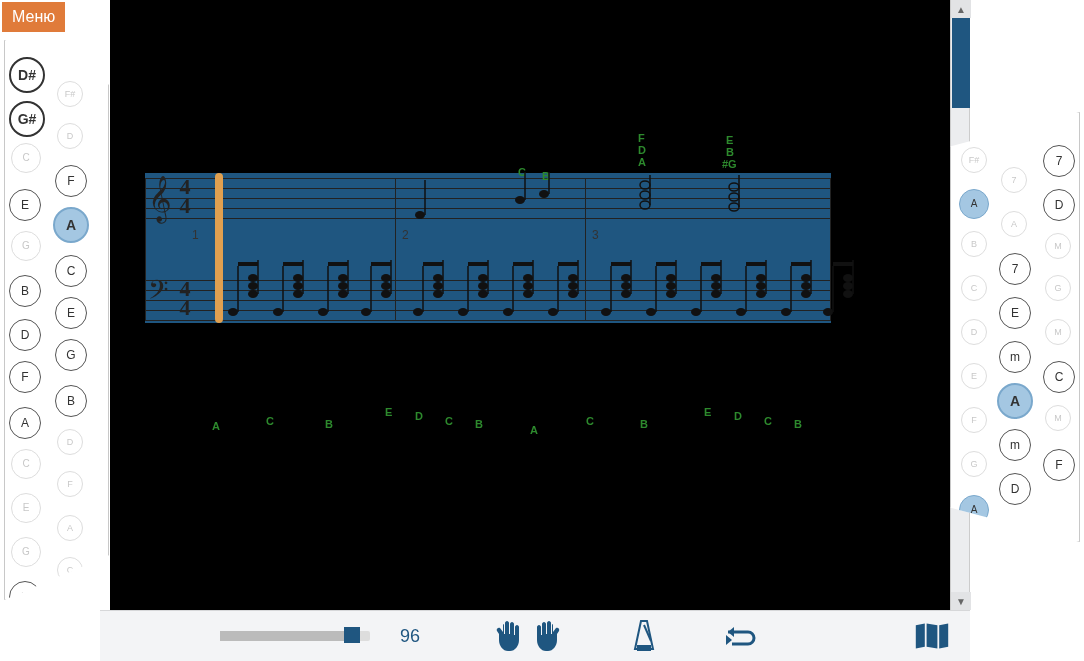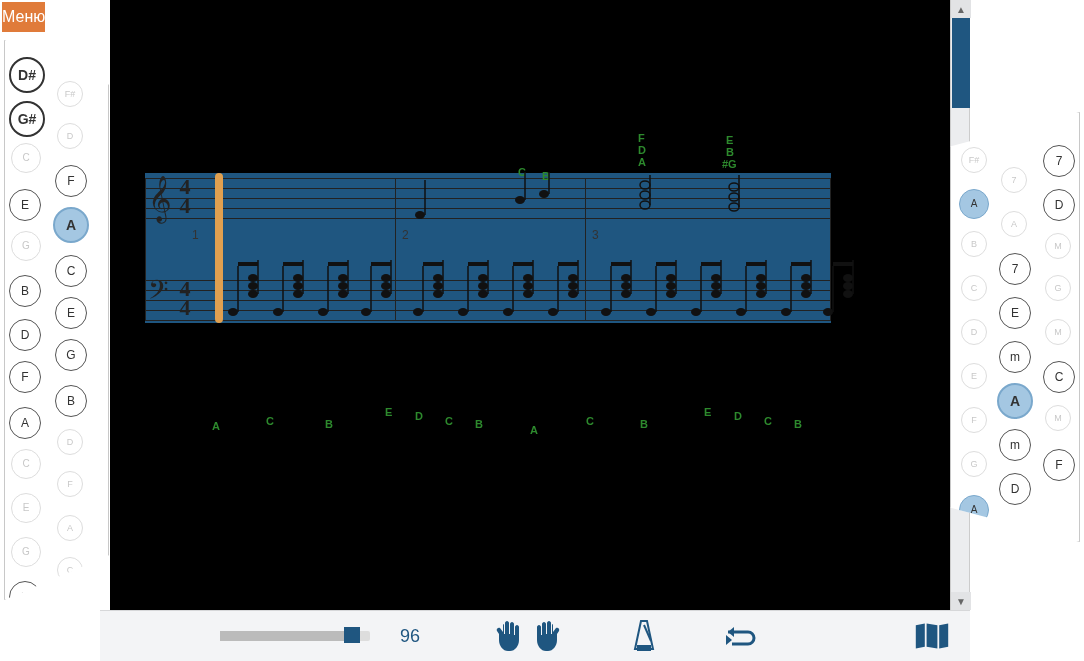--- a/index.html
+++ b/index.html
@@ -11,21 +11,21 @@
     overflow: hidden;
     position: relative;
   }
 
   
   .menu-btn {
     position: absolute;
     top: 2px; left: 2px;
     background: #e07b3a;
     color: #fff;
-    padding: 6px 0;
+    padding: 6px 10px;
     font-size: 16px;
     border: none;
     cursor: pointer;
     z-index: 100;
   }
 
   
   .trap-left {
     position: absolute;
     top: 40px;

